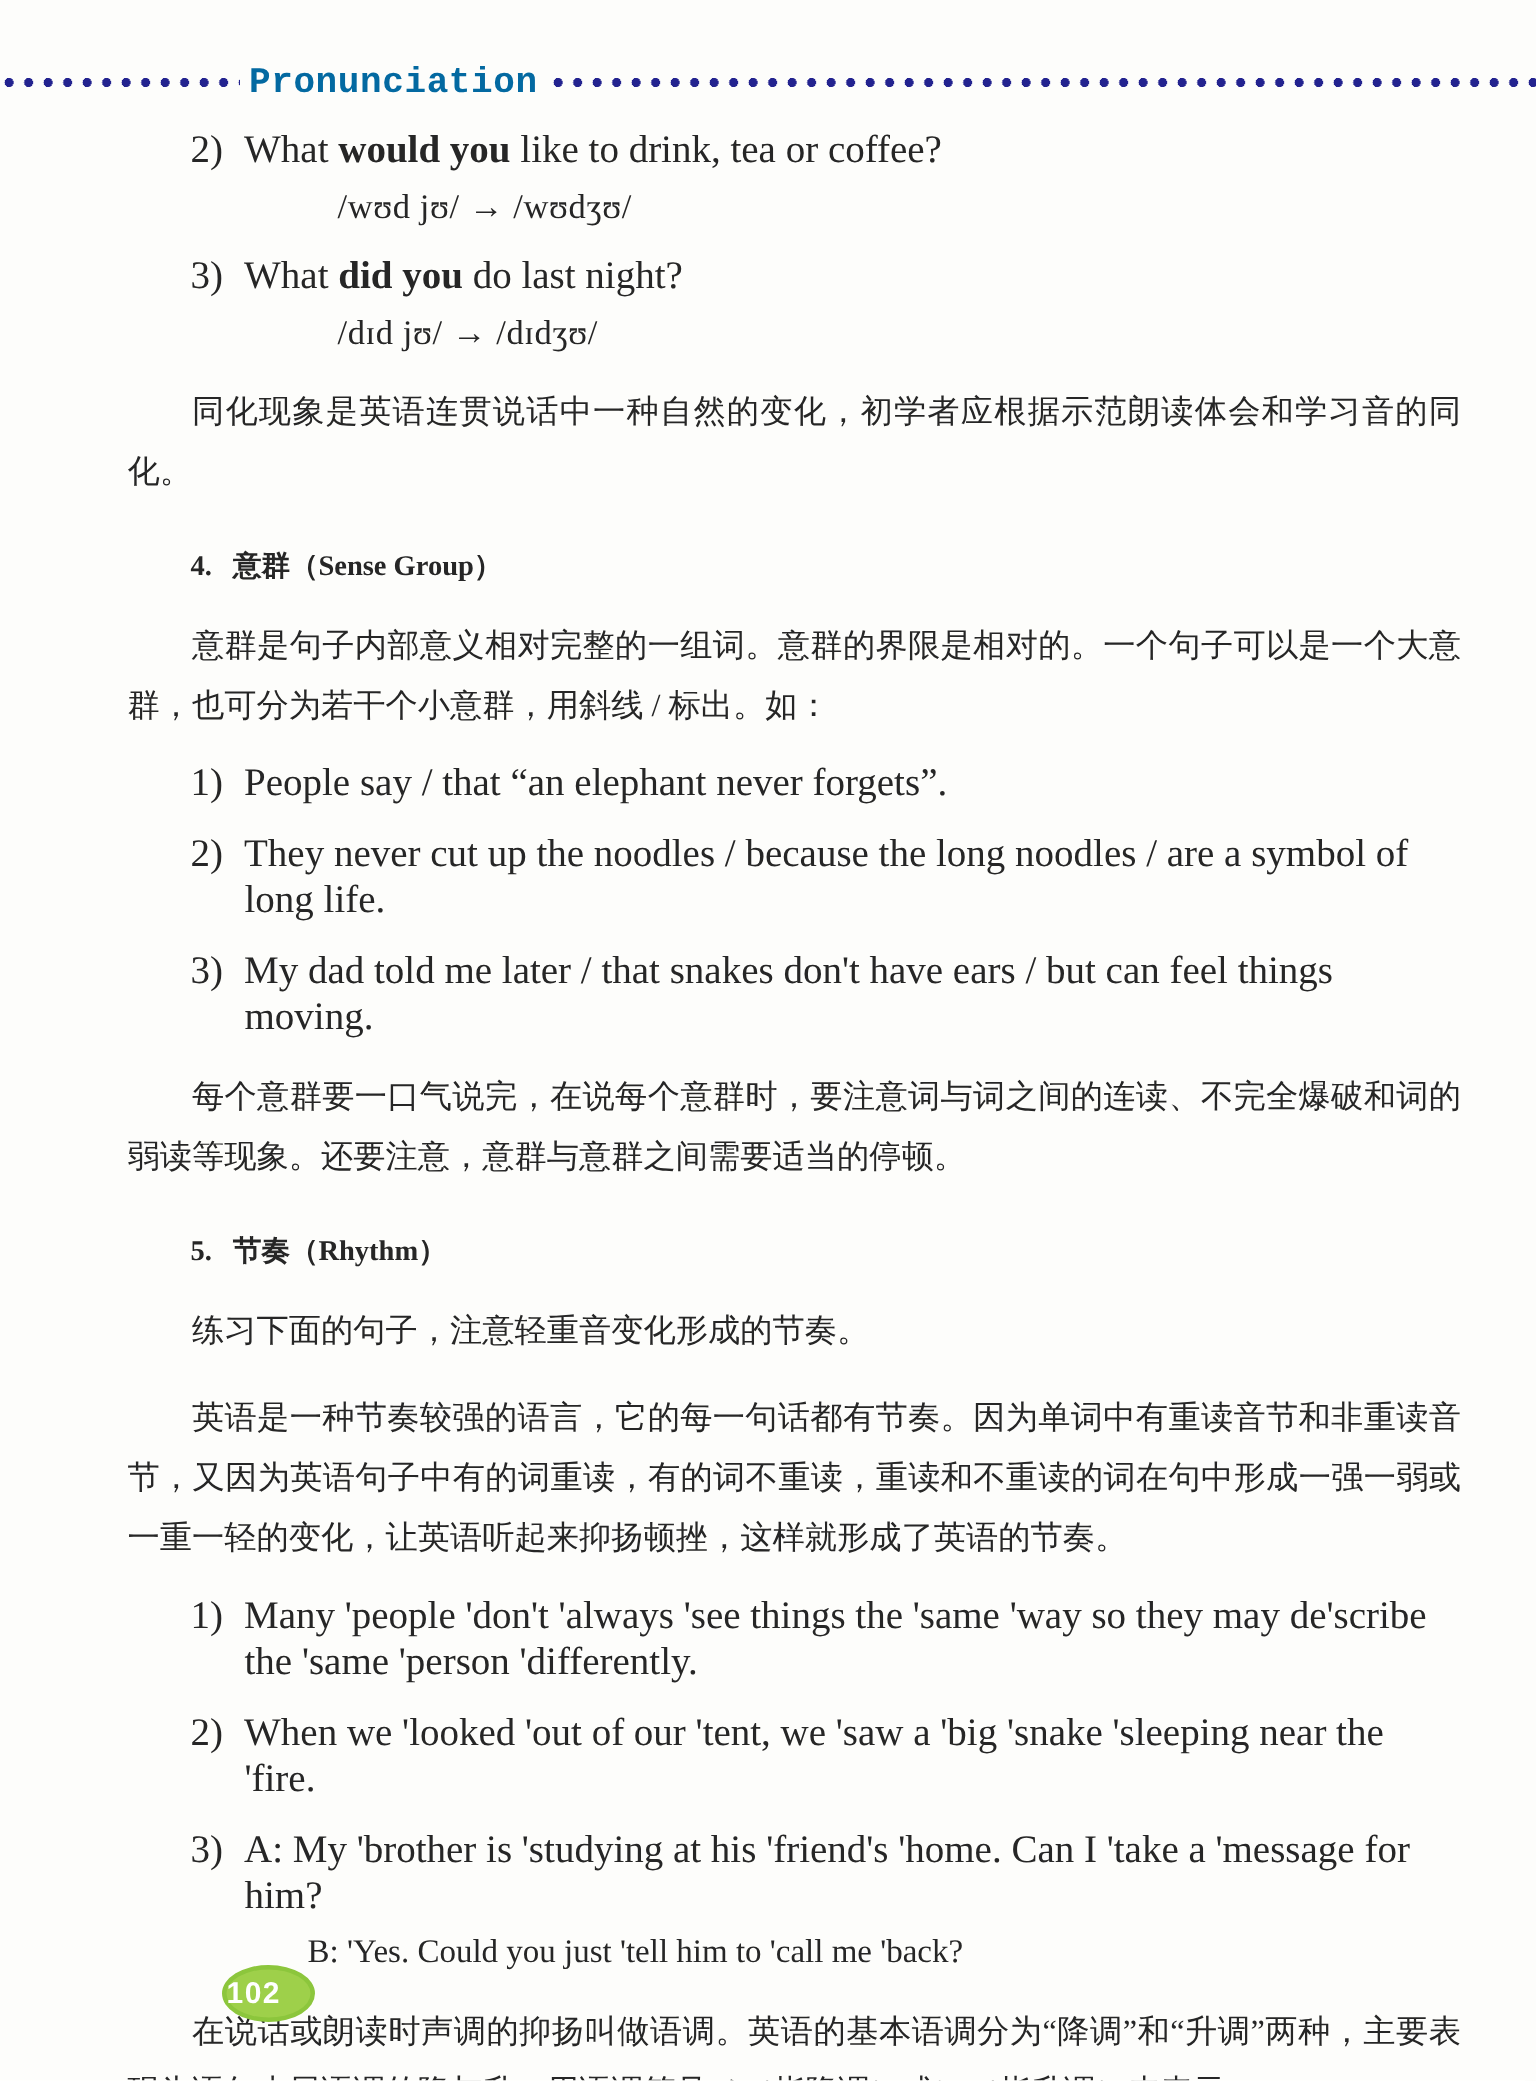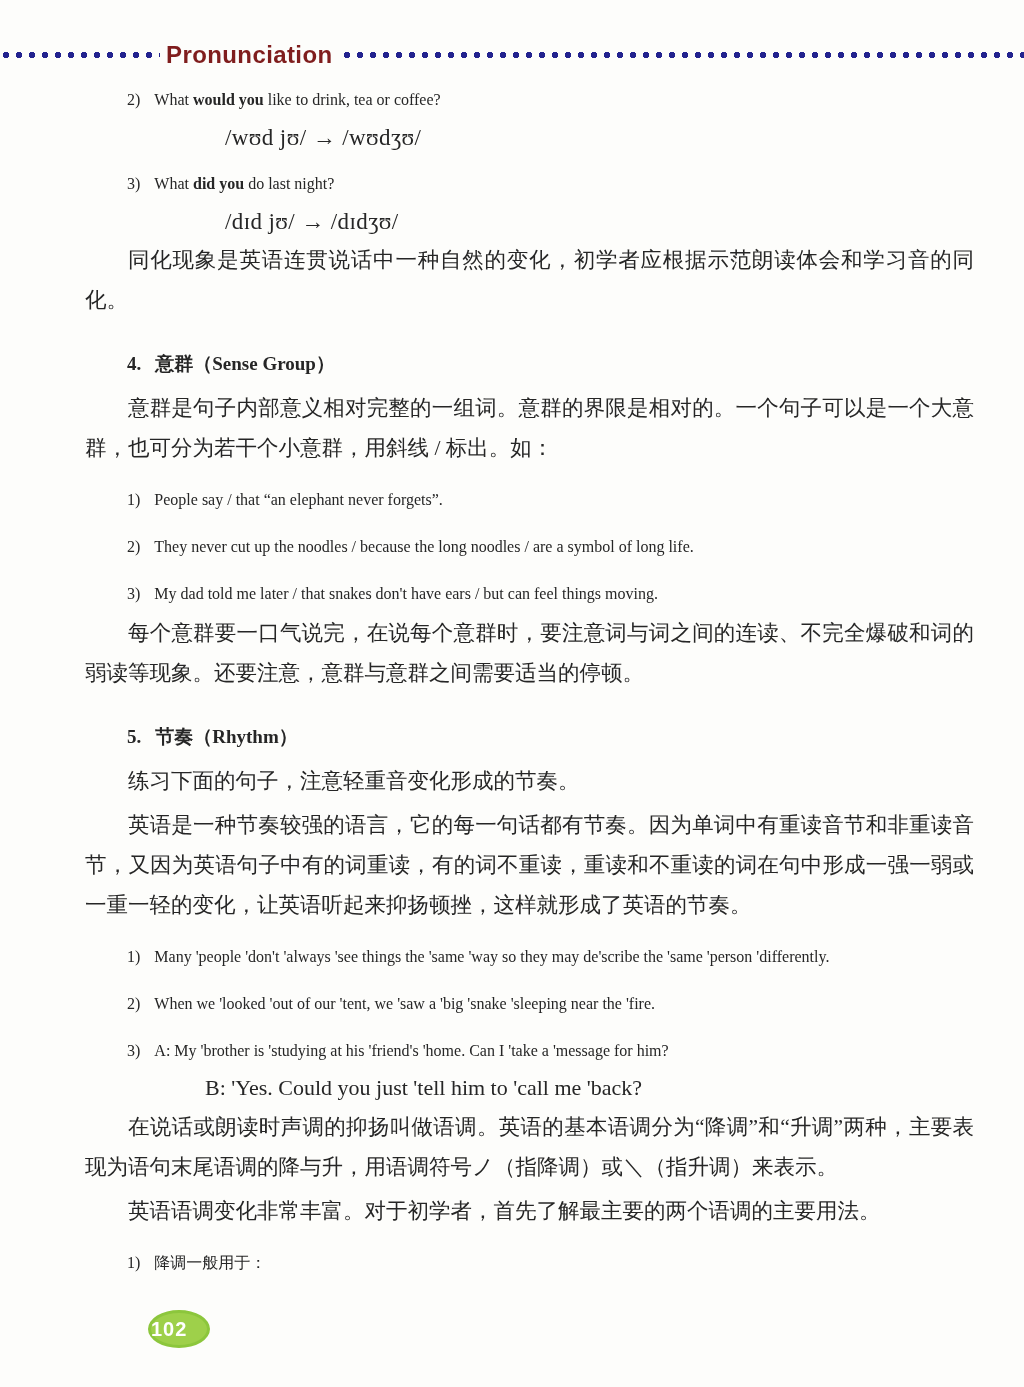--- a/index.html
+++ b/index.html
@@ -16,45 +16,45 @@
   .dots{
     height:10px;
     background-image:radial-gradient(circle 3.1px at 6px 5px, #23238f 97%, rgba(0,0,0,0) 100%);
     background-size:13px 10px;
     background-repeat:repeat-x;
     background-position:left center;
   }
   .dots-left{width:160px;}
   .dots-right{flex:1;}
   .hdr-title{
-    font-family:Liberation Sans, sans-serif;
+    font-family:Liberation Mono, monospace;
     font-weight:bold;
     font-size:24px;
-    color:#7f1d1d;
+    color:#0369a1;
     padding:0 8px 0 6px;
     letter-spacing:0.4px;
     white-space:nowrap;
   }
   
   .content{padding:0 50px 0 85px;}
   .eng-item{
-    font-size:16px;line-height:31px;
+    font-size:26px;line-height:31px;
     margin:16px 0 0 42px;
     padding-left:36px;text-indent:-36px;
   }
   .eng-item .num{margin-right:14px;}
   .phonetic{
     font-size:23px;line-height:28px;
     margin:9px 0 4px 140px;
     letter-spacing:0.4px;
   }
   .para{
     font-size:21.5px;line-height:40px;
     text-indent:2em;
-    margin:4px 0 0 0;
+    margin:18px 0 0 0;
     text-align:justify;
   }
   .sec-head{
     font-size:19px;font-weight:bold;
     margin:30px 0 10px 42px;
     line-height:28px;
   }
   .sec-head .sec-num{margin-right:14px;}
   .cont-line{
     font-size:22px;line-height:31px;

